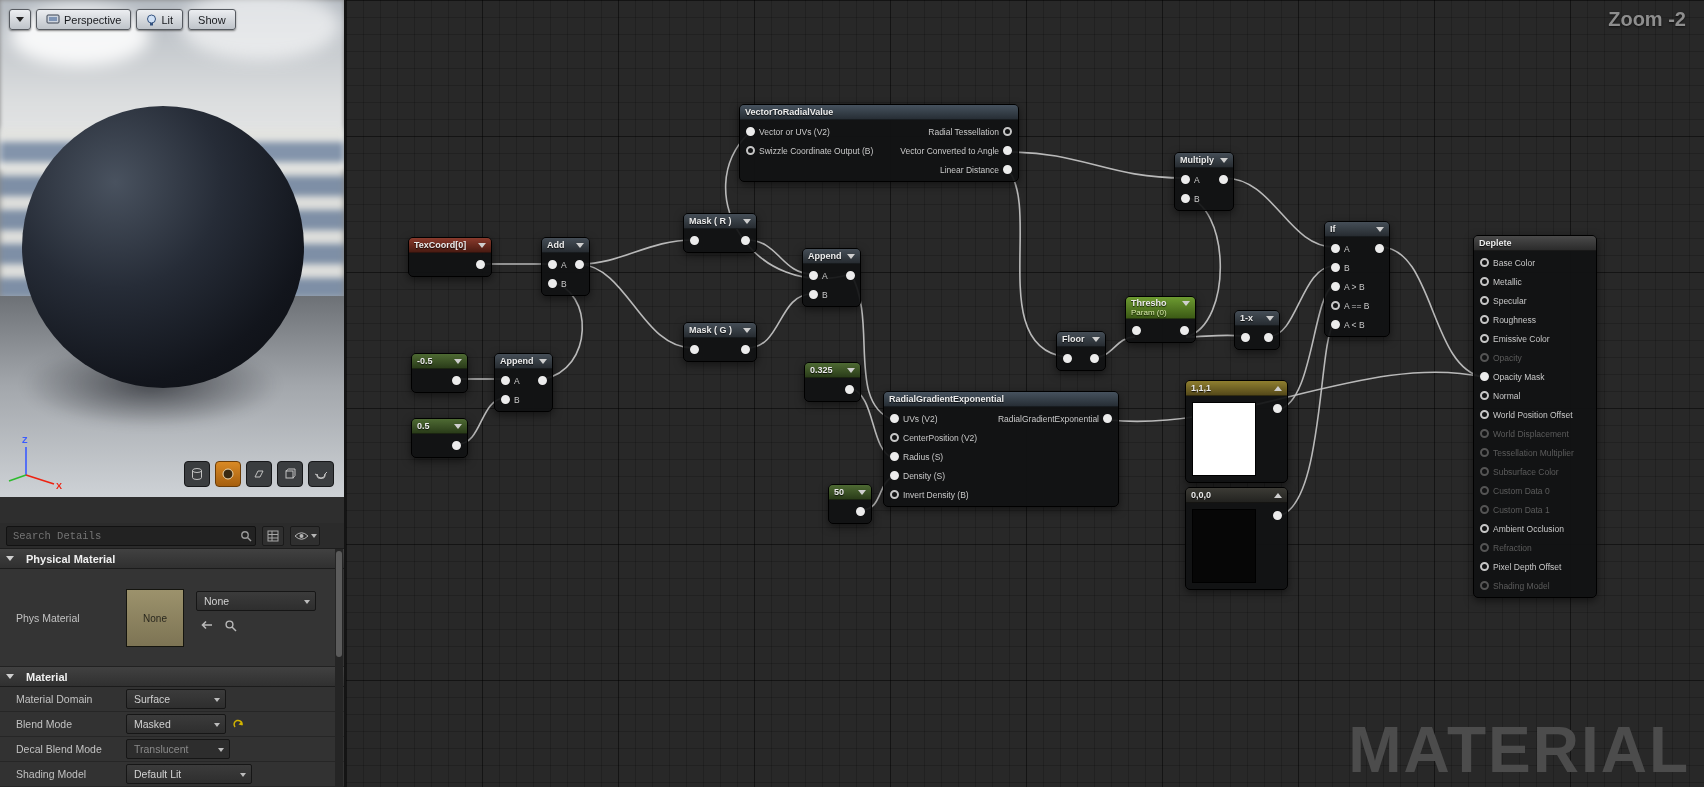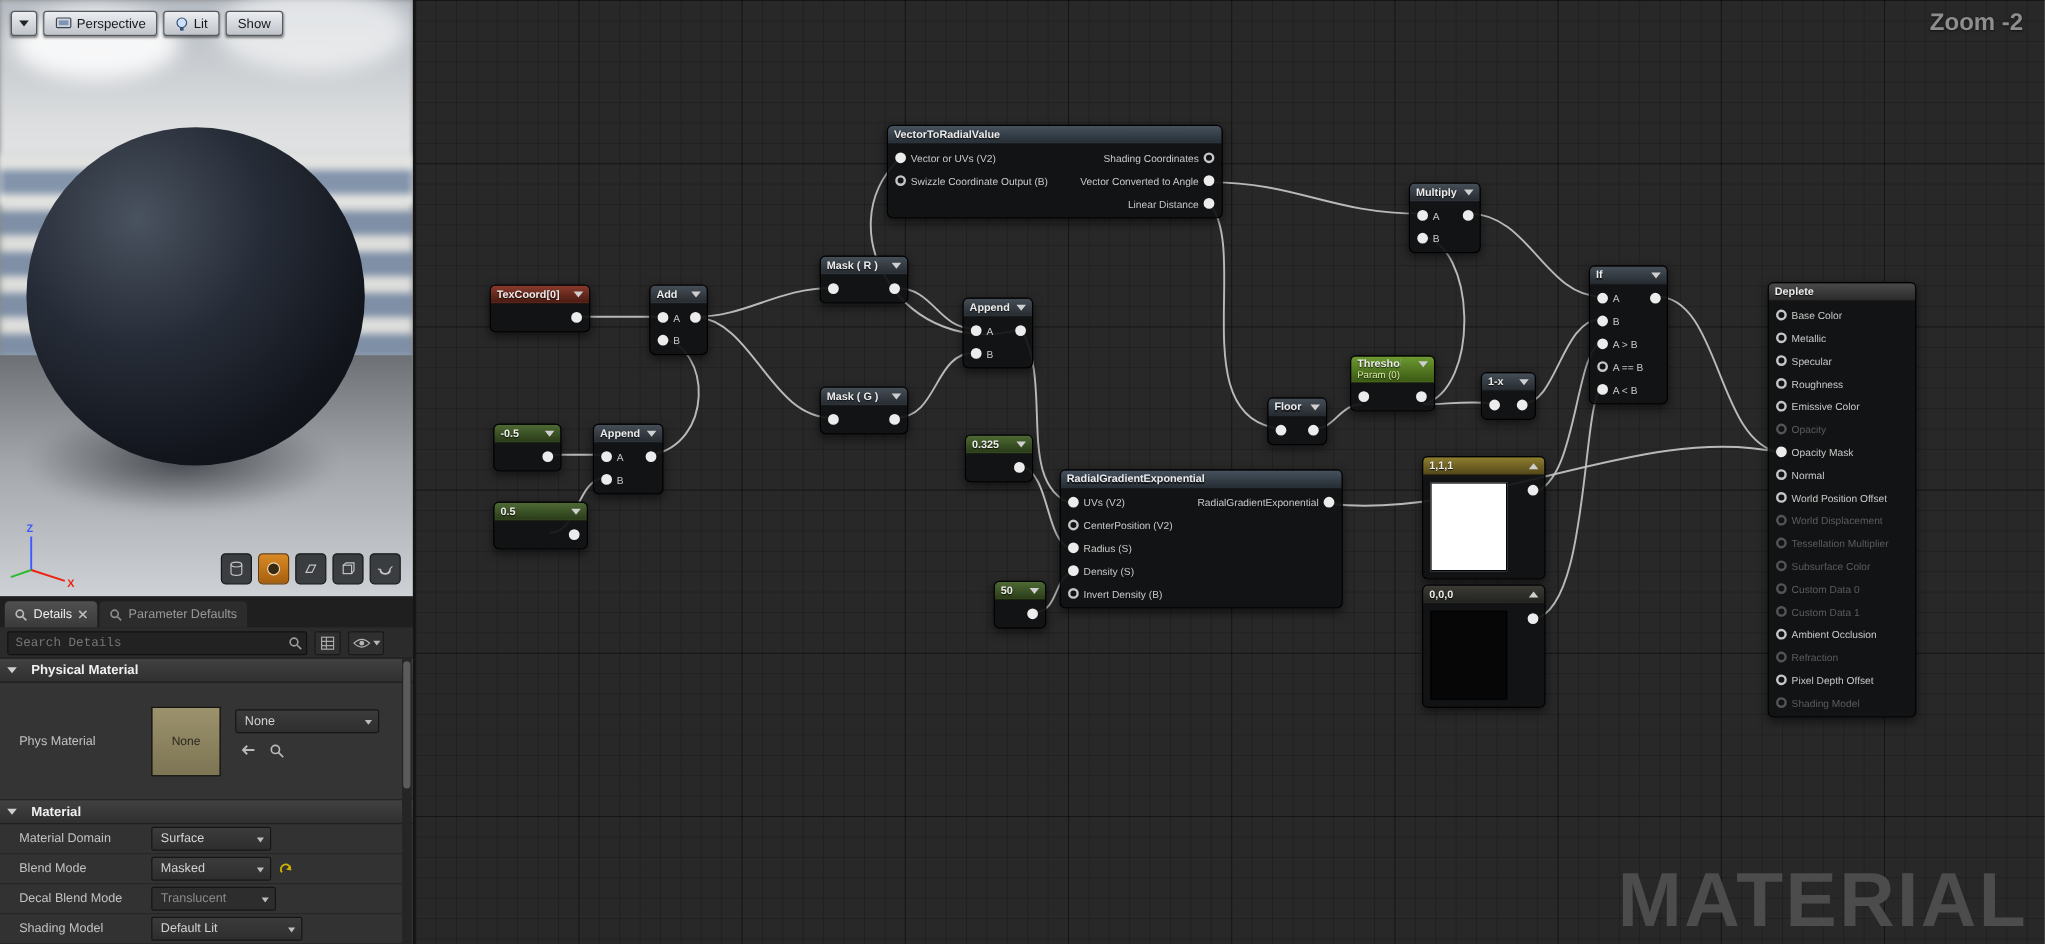--- a/index.html
+++ b/index.html
@@ -124,21 +124,21 @@
 
   <div class="gnode" style="left:739px;top:104px;width:280px">
     <div class="ghead hdr-func">
         <span class="t">VectorToRadialValue</span>
       </div>
     <div class="gbody">
       <div class="grow">
           <span class="pin f"></span>
           <span class="lbl">Vector or UVs (V2)</span>
           <span class="sp"></span>
-          <span class="lbl">Shading Coordinates</span>
+          <span class="lbl">Radial Tessellation</span>
           <span class="pin"></span>
         </div>
       <div class="grow">
           <span class="pin"></span>
           <span class="lbl">Swizzle Coordinate Output (B)</span>
           <span class="sp"></span>
           <span class="lbl">Vector Converted to Angle</span>
           <span class="pin f"></span>
         </div>
       <div class="grow">
@@ -232,21 +232,21 @@
         <span class="caret"></span>
       </div>
     <div class="gbody">
         <div class="grow">
           <span class="sp"></span>
           <span class="pin f"></span>
         </div>
       </div>
   </div>
 
-  <div class="gnode" style="left:411px;top:418px;width:79px">
+  <div class="gnode" style="left:411px;top:418px;width:57px">
     <div class="ghead hdr-const">
         <span class="t">0.5</span>
         <span class="caret"></span>
       </div>
     <div class="gbody">
         <div class="grow">
           <span class="sp"></span>
           <span class="pin f"></span>
         </div>
       </div>
@@ -590,40 +590,20 @@
         <div class="sbtn">
           <svg width="14" height="14">
               <path d="M3,7 A4,4 0 0 0 11,7 L11,9 A4,2.5 0 0 1 3,9 Z" fill="none" stroke="#c2c2c2"></path>
               <path d="M11,7 L13,5" stroke="#c2c2c2"></path>
               <path d="M3,8 L1,7" stroke="#c2c2c2"></path>
             </svg>
         </div>
       </div>
     </div>
 
-    <div id="dock-tabs">
-      <div class="tab active">
-        <svg width="11" height="11">
-            <circle cx="4.5" cy="4.5" r="3" fill="none" stroke="#b9b9b9" stroke-width="1.4"></circle>
-            <line x1="7" y1="7" x2="10" y2="10" stroke="#b9b9b9" stroke-width="1.4"></line>
-          </svg>
-        <span>Details</span>
-        <svg width="8" height="8">
-            <line x1="1" y1="1" x2="7" y2="7" stroke="#bbb" stroke-width="1.4"></line>
-            <line x1="7" y1="1" x2="1" y2="7" stroke="#bbb" stroke-width="1.4"></line>
-          </svg>
-      </div>
-      <div class="tab inactive">
-        <svg width="11" height="11">
-            <circle cx="4.5" cy="4.5" r="3" fill="none" stroke="#8a8a8a" stroke-width="1.4"></circle>
-            <line x1="7" y1="7" x2="10" y2="10" stroke="#8a8a8a" stroke-width="1.4"></line>
-          </svg>
-        <span>Parameter Defaults</span>
-      </div>
-    </div>
 
     <div id="search-row">
       <div class="search-box">
         <input type="text" placeholder="Search Details" style="">
         <svg class="mag" width="12" height="12">
             <circle cx="5" cy="5" r="3.2" fill="none" stroke="#9a9a9a" stroke-width="1.4"></circle>
             <line x1="7.5" y1="7.5" x2="11" y2="11" stroke="#9a9a9a" stroke-width="1.4"></line>
           </svg>
       </div>
       <div class="icon-btn">

